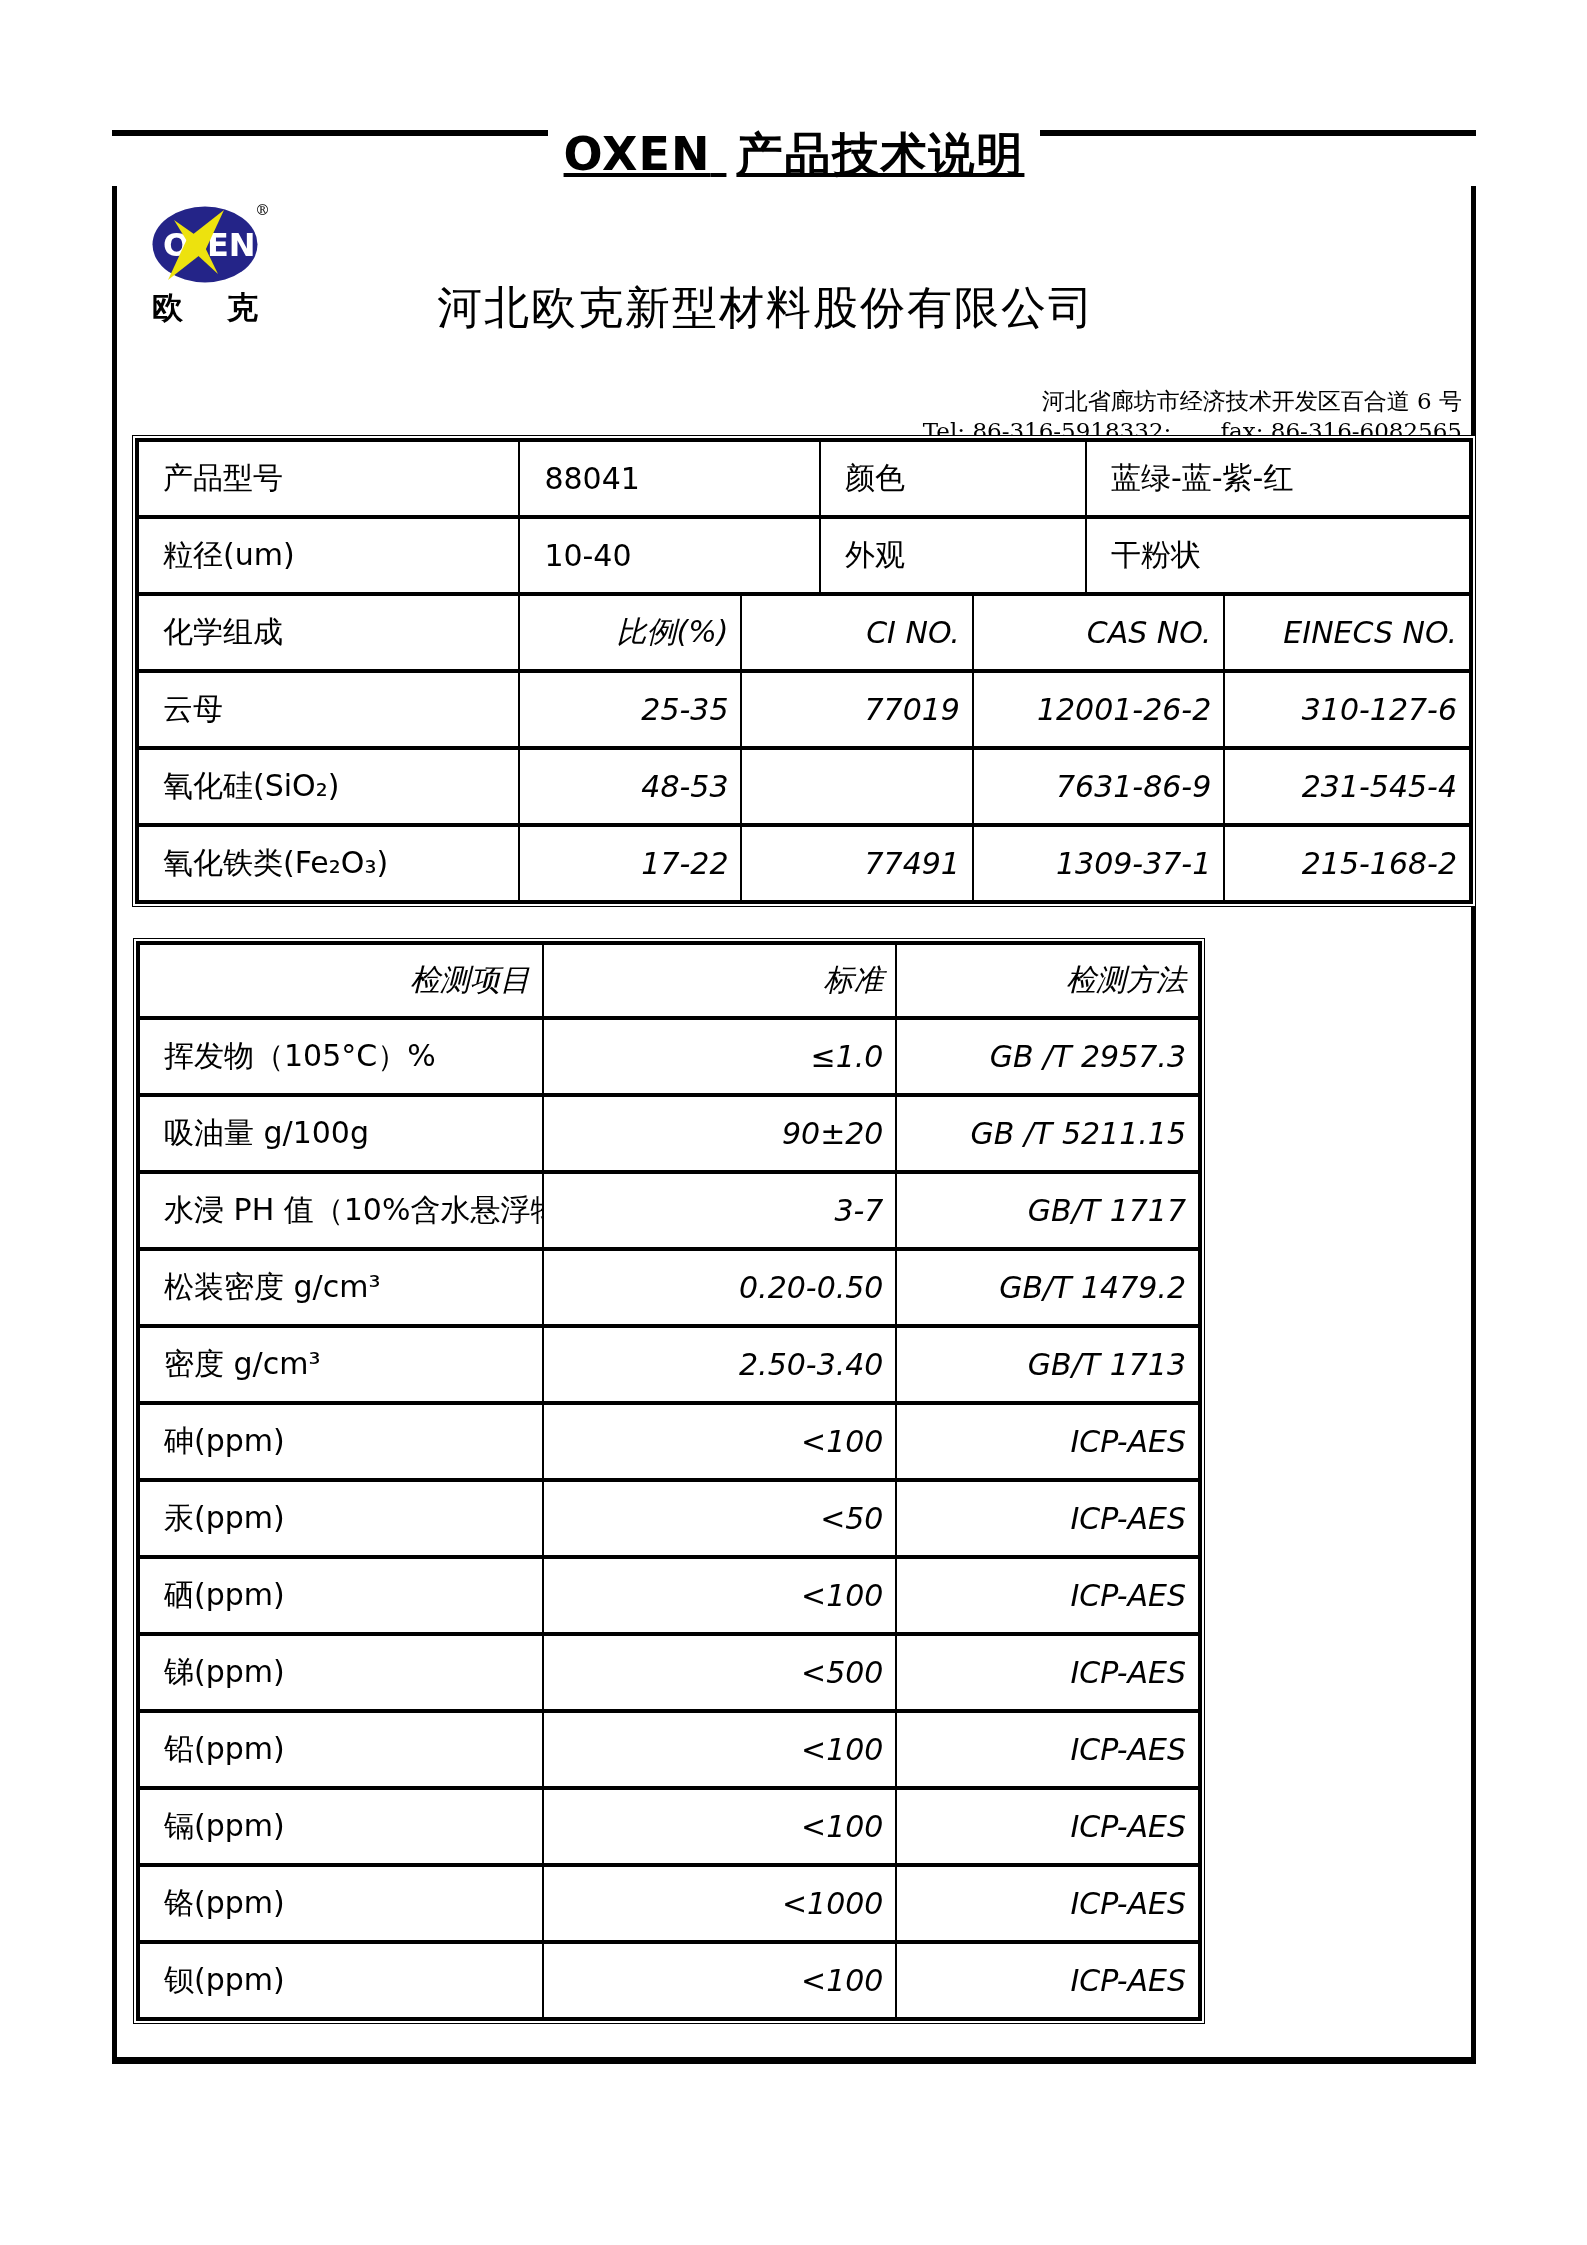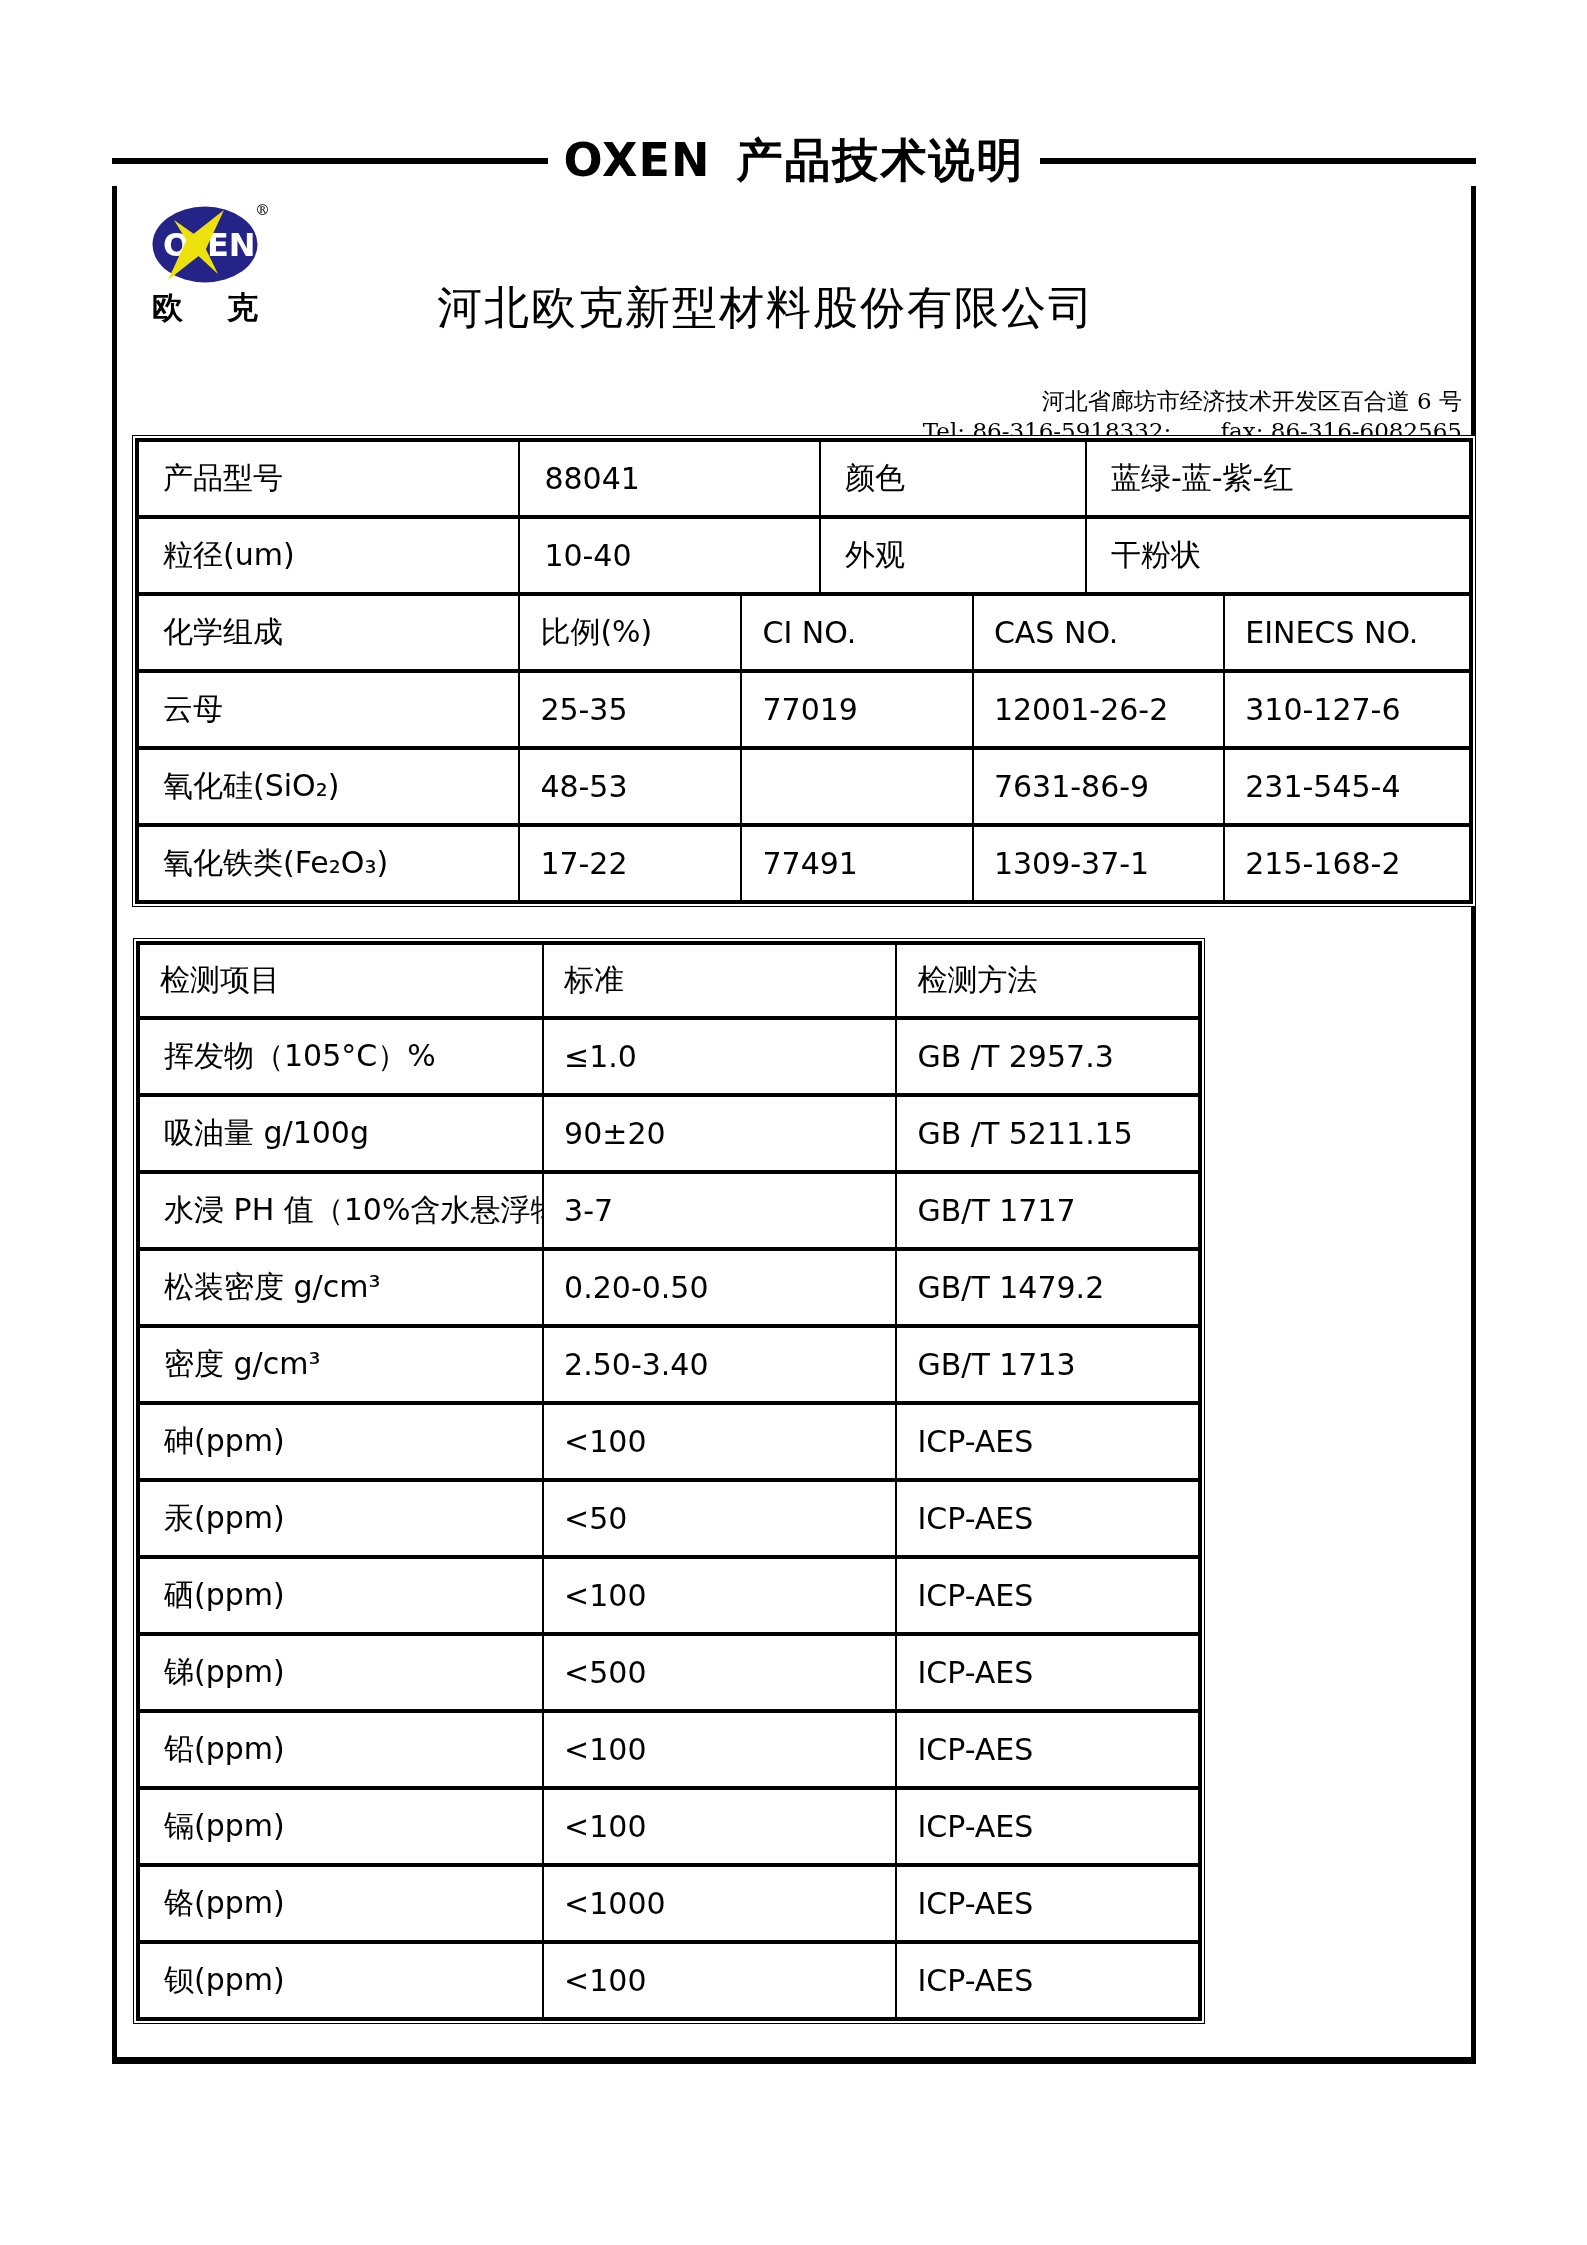--- a/index.html
+++ b/index.html
@@ -7,21 +7,21 @@
     position:relative;
     width:1587px;height:2245px;
     background:#ffffff;color:#000000;
     font-family:"DejaVu Sans","Liberation Sans",sans-serif;
     overflow:hidden;
   }
 
   
   .title-row{
     position:absolute;left:112px;top:130px;width:1364px;height:62px;
-    display:flex;align-items:center;
+    display:flex;align-items:flex-start;text-decoration:underline;
   }
   .title-line{flex:1;height:6px;background:#000;}
   .doc-title{
     padding:0 16px;white-space:nowrap;line-height:1.08;
     font-weight:bold;font-size:46px;
   }
   .doc-title .t-en{font-family:"DejaVu Sans","Liberation Sans",sans-serif;letter-spacing:1px;}
   .doc-title .t-zh{font-family:"DejaVu Serif","Liberation Serif",serif;margin-left:10px;letter-spacing:2px;}
 
   
@@ -65,21 +65,21 @@
   }
   .sheet table{border-collapse:collapse;width:100%;table-layout:fixed;}
   .sheet td{
     border-left:2px solid #000;border-top:4px solid #000;
     height:71px;vertical-align:middle;
     font-size:30px;overflow:hidden;white-space:nowrap;
   }
   .sheet td:first-child{border-left:none;}
   .sheet table.first tr:first-child td{border-top:none;}
   .al{text-align:left;padding-left:24px;padding-right:16px;}
-  .ac{text-align:left;padding:0 20px;}
+  .ac{text-align:right;padding:0 12px;font-style:italic;}
 
   .table-product{left:18px;top:252px;width:1338px;}
   .table-tests{left:19px;top:755px;width:1066px;}
 </style>
 </head>
 <body>
 
 <div class="page">
 
   <div class="title-row">

